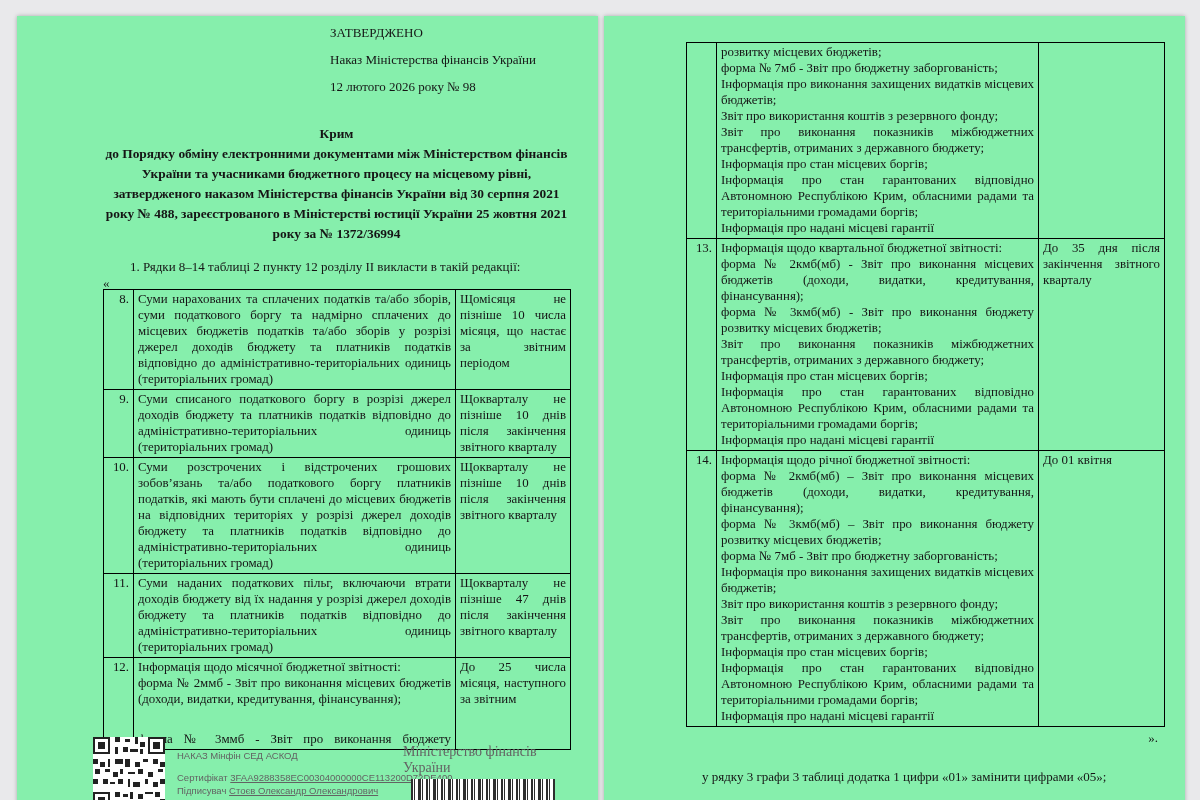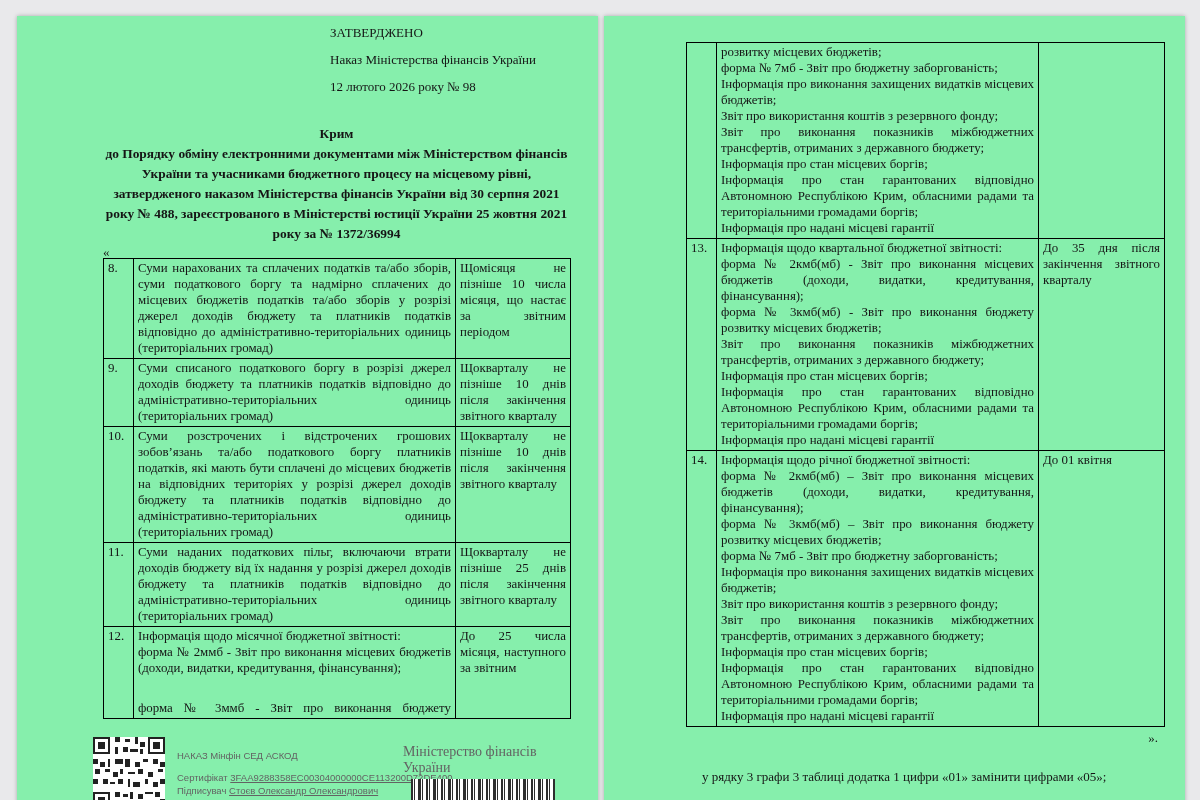--- a/index.html
+++ b/index.html
@@ -50,21 +50,21 @@
     font-size: 12.9px;
     line-height: 16px;
   }
   .page-1 table.schedule { width: 467px; }
   .page-2 table.schedule { width: 478px; }
   table.schedule td {
     border: 1px solid #000;
     vertical-align: top;
     padding: 1px 4px 2px 4px;
   }
-  td.num { width: 30px; padding-left: 5px; }
+  td.num { width: 30px; padding-left: 5px; text-align: right; }
   td.desc { width: 322px; }
   td.desc p { text-align: justify; }
   td.deadline { text-align: justify; }
   .page-1 td.deadline { width: 115px; }
   .page-2 td.deadline { width: 126px; }
   .page-1 table.schedule tr:last-child td.desc p:last-child { text-align-last: justify; margin-top: 24px; }
 
   .close-quote { text-align: right; font-size: 13px; margin: 3px 8px 0 0; }
   .point2 { margin-top: 20px; margin-left: 16px; font-size: 13px; line-height: 21.5px; }
 
@@ -100,20 +100,21 @@
     <div>ЗАТВЕРДЖЕНО</div>
     <div>Наказ Міністерства фінансів України</div>
     <div>12 лютого 2026 року № 98</div>
   </div>
 
   <div class="doc-title">
     <div>Крим</div>
     <div>до Порядку обміну електронними документами між Міністерством фінансів України та учасниками бюджетного процесу на місцевому рівні, затвердженого наказом Міністерства фінансів України від 30 серпня 2021 року № 488, зареєстрованого в Міністерстві юстиції України 25 жовтня 2021 року за № 1372/36994</div>
   </div>
 
+  <p class="intro">1. Рядки 8–14 таблиці 2 пункту 12 розділу ІІ викласти в такій редакції:</p>
   <div class="open-quote">«</div>
 
   <table class="schedule">
     <tbody>
         <tr>
       <td class="num">8.</td>
       <td class="desc">
             <p>Суми нарахованих та сплачених податків та/або зборів, суми податкового боргу та надмірно сплачених до місцевих бюджетів податків та/або зборів у розрізі джерел доходів бюджету та платників податків відповідно до адміністративно-територіальних одиниць (територіальних громад)</p>
           </td>
       <td class="deadline">Щомісяця не пізніше 10 числа місяця, що настає за звітним періодом</td>
@@ -130,21 +131,21 @@
       <td class="desc">
             <p>Суми розстрочених і відстрочених грошових зобов’язань та/або податкового боргу платників податків, які мають бути сплачені до місцевих бюджетів на відповідних територіях у розрізі джерел доходів бюджету та платників податків відповідно до адміністративно-територіальних одиниць (територіальних громад)</p>
           </td>
       <td class="deadline">Щокварталу не пізніше 10 днів після закінчення звітного кварталу</td>
     </tr>
     <tr>
       <td class="num">11.</td>
       <td class="desc">
             <p>Суми наданих податкових пільг, включаючи втрати доходів бюджету від їх надання у розрізі джерел доходів бюджету та платників податків відповідно до адміністративно-територіальних одиниць (територіальних громад)</p>
           </td>
-      <td class="deadline">Щокварталу не пізніше 25 днів після закінчення звітного кварталу</td>
+      <td class="deadline">Щокварталу не пізніше 47 днів після закінчення звітного кварталу</td>
     </tr>
     <tr>
       <td class="num">12.</td>
       <td class="desc">
             <p>Інформація щодо місячної бюджетної звітності:</p>
             <p>форма № 2ммб - Звіт про виконання місцевих бюджетів (доходи, видатки, кредитування, фінансування);</p>
             <p>форма № 3ммб - Звіт про виконання бюджету</p>
           </td>
       <td class="deadline">До 25 числа місяця, наступного за звітним</td>
     </tr>

